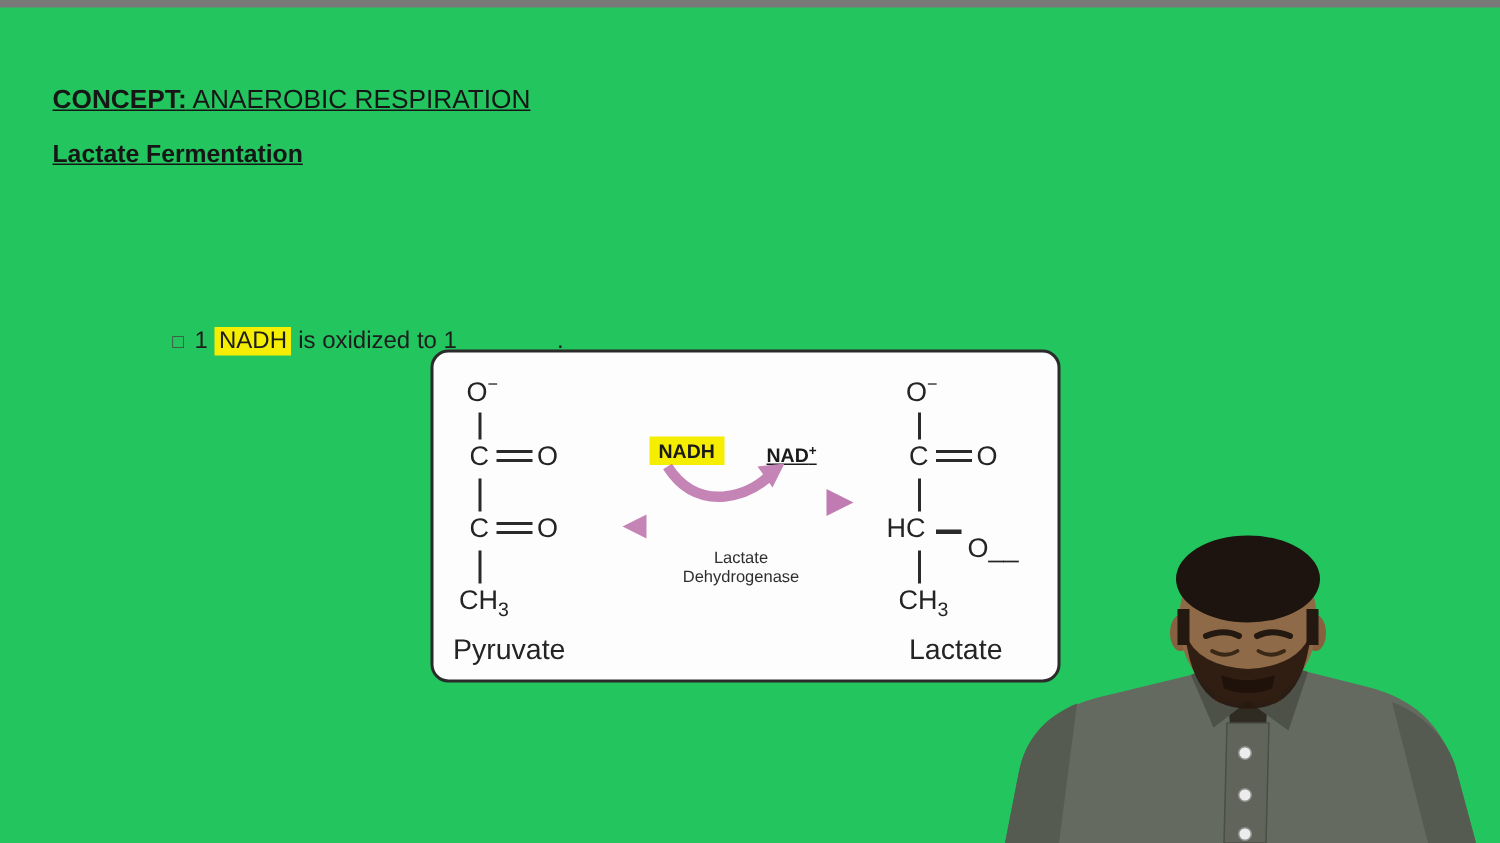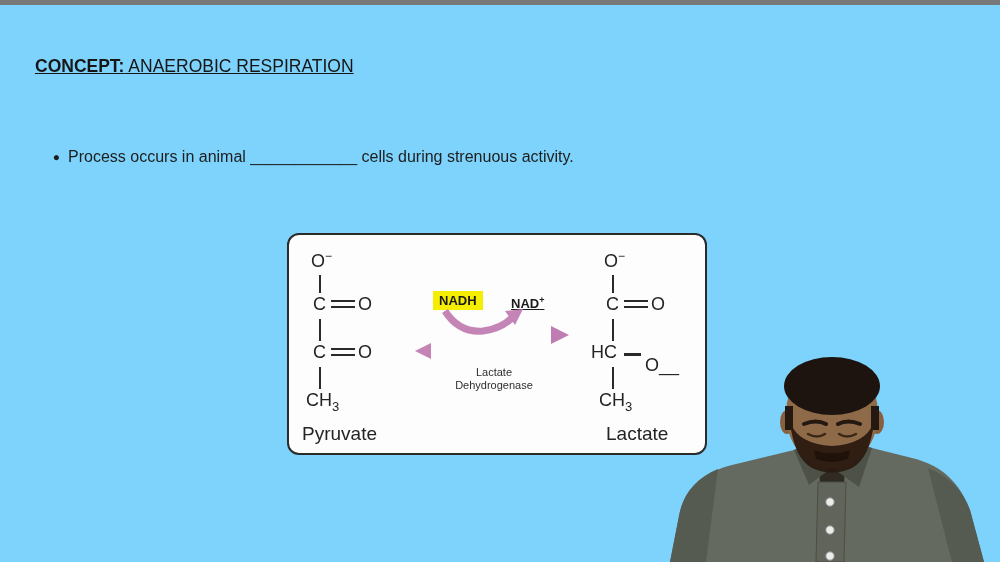--- a/index.html
+++ b/index.html
@@ -1,19 +1,19 @@
 <!DOCTYPE html>
 <html><head>
 <meta charset="utf-8">
 <style>
   * { margin:0; padding:0; box-sizing:border-box; }
   html,body { width:1000px; height:562px; overflow:hidden; background:#ffffff; }
   .stage {
     position:relative; width:1000px; height:562px;
-    background:#7dd3fc;
+    background:#22c55e;
     font-family:"Liberation Sans", sans-serif;
     color:#1f1f1f;
   }
   .topbar { position:absolute; left:0; top:0; width:1000px; height:5px; background:#787878; }
 
   .title { position:absolute; left:35px; top:56px; font-size:17.5px; text-decoration:underline; color:#161616; }
   .title .bold { font-weight:bold; }
   .section { position:absolute; left:35px; top:94px; font-size:16.5px; font-weight:bold; text-decoration:underline; color:#161616; }
 
   .bullet { position:absolute; left:35px; font-size:16px; color:#1d1d1d; white-space:pre; }
@@ -45,26 +45,27 @@
 </head>
 <body>
 
 <div class="stage">
   <div class="topbar"></div>
 
   <div class="title">
     <span class="bold">CONCEPT:</span><span> ANAEROBIC RESPIRATION</span>
   </div>
 
-
-  <div class="bullet" style="top:130px;">
-    <span class="glyph">●</span><span>Process occurs in animal ____________ cells during strenuous activity.</span>
-  </div>
+  <div class="section">Lactate Fermentation</div>
 
 
+
+  <div class="subbullet" style="top:201px;">
+    <span class="glyph">□</span><span>1 </span><span class="hl">NADH</span><span> is oxidized to 1 _______.</span>
+  </div>
 
   <div class="diagram">
 
     <div class="chem" style="left:22px; top:14px;"><span>O</span><sup>−</sup></div>
     <div class="vbond" style="left:30px; top:40px; height:18px;"></div>
     <div class="chem" style="left:24px; top:59px;">C</div>
     <div class="dbond" style="left:42px; top:65px;"></div>
     <div class="chem" style="left:69px; top:59px;">O</div>
     <div class="vbond" style="left:30px; top:84px; height:22px;"></div>
     <div class="chem" style="left:24px; top:107px;">C</div>

